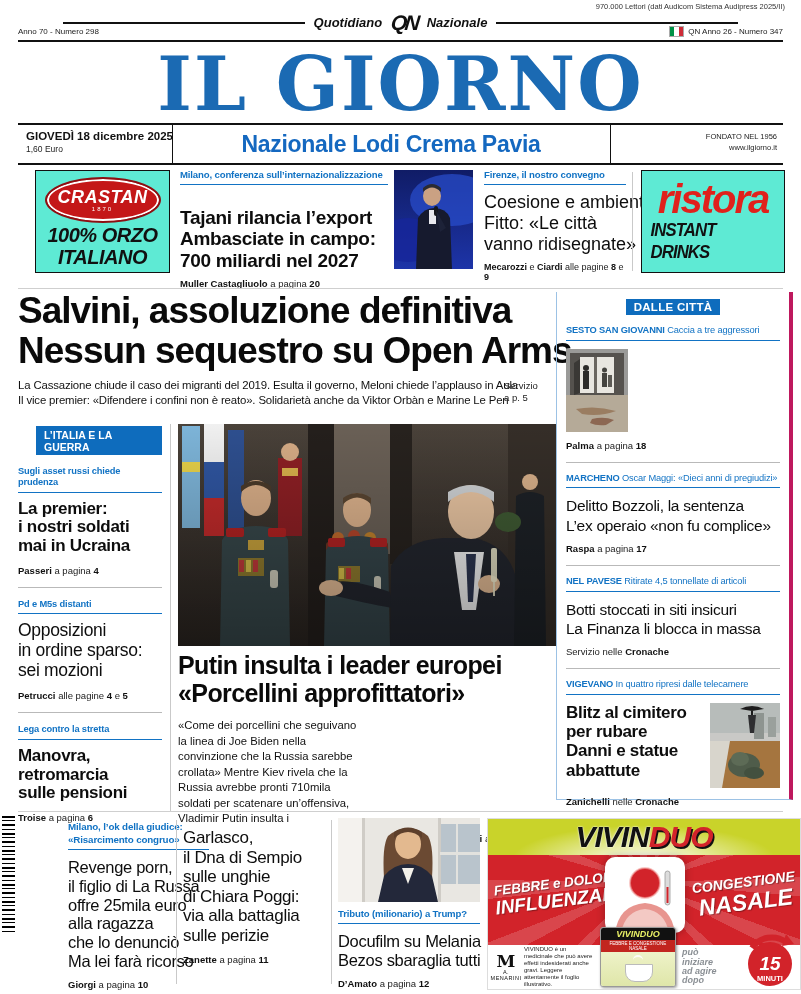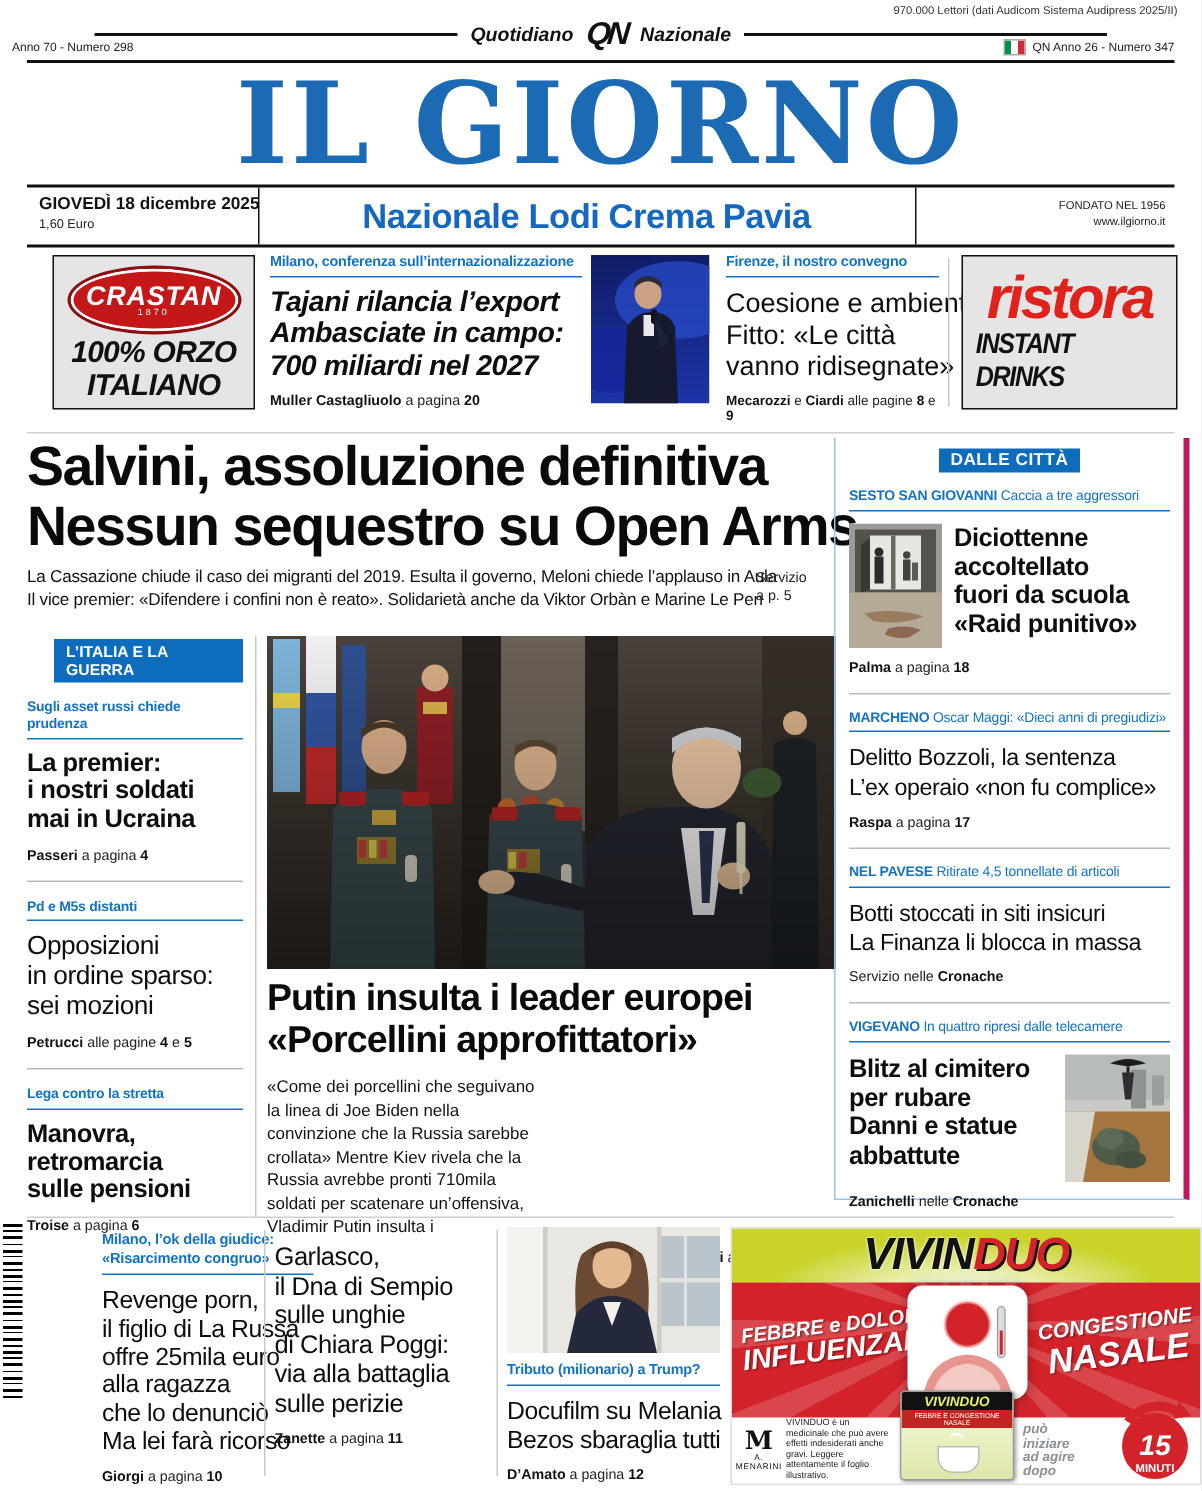--- a/index.html
+++ b/index.html
@@ -6,53 +6,53 @@
   #page{position:relative;width:801px;height:994px;background:#fff;margin:0 auto;
         font-family:"Liberation Sans",sans-serif;color:#111;overflow:hidden;}
   .abs{position:absolute;}
   .prel{white-space:pre-line;}
   
   .audience{right:16px;top:2px;font-size:7.5px;color:#333;}
   .qnrow{left:0;right:0;top:12px;display:flex;align-items:center;justify-content:center;gap:9px;}
   .qline{width:242px;height:2px;background:#111;}
   .qn-it{font-style:italic;font-weight:bold;font-size:13px;}
   .qn-logo{font-style:italic;font-weight:bold;font-size:21px;letter-spacing:-2.5px;transform:skewX(-6deg);line-height:1;}
-  .edl{left:8px;top:27px;font-size:8px;color:#222;}
+  .edl{left:18px;top:27px;font-size:8px;color:#222;}
   .edr{right:18px;top:26px;font-size:8px;color:#222;display:flex;align-items:center;gap:4px;}
   .flag{display:inline-block;width:13px;height:9px;border:0.5px solid #aaa;
         background:linear-gradient(90deg,#009246 0 33%,#fff 33% 66%,#ce2b37 66%);}
   .toprule{left:18px;right:18px;top:40px;height:2px;background:#111;}
   
   .masthead{left:0;right:0;top:40px;text-align:center;font-family:"DejaVu Serif",serif;
             font-weight:bold;font-size:74px;color:#1b6ab3;letter-spacing:2px;transform:scaleY(1.02);}
   
   .datebar{left:18px;right:18px;top:123px;height:38px;border-top:2.5px solid #111;border-bottom:2.5px solid #111;}
   .db-s1{left:154px;top:0;bottom:0;width:1px;background:#111;}
   .db-s2{left:592px;top:0;bottom:0;width:1px;background:#111;}
   .db-date{left:8px;top:5px;font-size:11.5px;font-weight:bold;}
   .db-price{left:8px;top:19px;font-size:8.5px;color:#222;}
   .db-center{left:154px;width:438px;top:0;height:38px;display:flex;align-items:center;justify-content:center;
              font-size:23px;font-weight:bold;color:#1468c0;letter-spacing:-0.3px;}
   .db-right{right:6px;top:7px;font-size:7.5px;text-align:right;line-height:1.45;color:#222;}
   
-  .adbox{border:1.5px solid #111;background:#e5e5e5;display:flex;flex-direction:column;align-items:center;justify-content:center;}
+  .adbox{border:1.5px solid #111;background:#5eead4;display:flex;flex-direction:column;align-items:center;justify-content:center;}
   .crastan{left:35px;top:170px;width:133px;height:101px;}
   .cr-oval{width:112px;height:42px;background:#c41718;border-radius:50%;border:2px solid #8c0f12;
            box-shadow:inset 0 0 0 2px #fff;display:flex;flex-direction:column;align-items:center;justify-content:center;color:#fff;}
   .cr-brand{font-weight:bold;font-size:18px;font-style:italic;letter-spacing:0.5px;line-height:1;}
   .cr-year{font-size:6px;letter-spacing:2px;}
   .cr-l{font-style:italic;font-weight:bold;font-size:20px;line-height:1.0;letter-spacing:-0.5px;margin-top:2px;}
   .kick{font-size:9.6px;font-weight:bold;color:#1273c4;letter-spacing:-0.15px;
         border-bottom:1.5px solid #1273c4;padding-bottom:3px;line-height:1.25;}
   .kick .kr{font-weight:normal;}
   .hl{color:#0d0d0d;white-space:pre;}
   .byl{font-size:9.5px;color:#222;}
   .byl b{color:#111;}
   .t-tajani{left:180px;top:169px;width:208px;}
-  .t-tajani .hl{font-size:19px;font-weight:bold;line-height:1.12;letter-spacing:-0.3px;margin-top:6px;font-style:italic;}
+  .t-tajani .hl{font-size:19px;font-weight:bold;line-height:1.12;letter-spacing:-0.3px;margin-top:22px;}
   .t-tajani .byl{margin-top:7px;}
   .photo{display:block;}
   .ph-fitto{left:394px;top:170px;width:79px;height:99px;}
   .t-firenze{left:484px;top:169px;width:142px;}
   .t-firenze .hl{font-size:18px;font-weight:normal;line-height:1.18;margin-top:7px;}
   .t-firenze .byl{margin-top:6px;font-size:9px;}
   .vln{width:1px;background:#c9c9c9;}
   .ristora{left:641px;top:170px;width:142px;height:101px;}
   .ri-brand{color:#e0211c;font-style:italic;font-weight:bold;font-size:40px;line-height:0.9;letter-spacing:-2px;}
   .ri-sub{font-style:italic;font-weight:bold;font-size:19px;letter-spacing:-1px;transform:scaleX(0.88);margin-top:2px;}
@@ -360,24 +360,20 @@
         <path d="M8 14 L14 10 l0 34 l-6 2 Z" fill="#3a3835"></path>
         <rect x="17" y="22" width="6" height="18" fill="#2c2b29"></rect>
         <circle cx="20" cy="19" r="3" fill="#2c2b29"></circle>
         <rect x="36" y="24" width="5" height="14" fill="#44433f"></rect>
         <circle cx="38.5" cy="21" r="2.5" fill="#44433f"></circle>
         <rect x="42" y="26" width="4" height="12" fill="#5c5a55"></rect>
         <rect x="0" y="46" width="62" height="37" fill="#b5aa98"></rect>
         <path d="M10 60 q20 -4 40 2 q-16 6 -34 3 Z" fill="#8f6a4a" opacity="0.7"></path>
         <path d="M26 70 q12 -3 22 1 l-8 5 q-10 1 -16 -2 Z" fill="#7a4a34" opacity="0.7"></path>
       </svg>
-      <div class="hl">Diciottenne
-accoltellato
-fuori da scuola
-«Raid punitivo»</div>
     </div>
     <div class="byl">
       <b>Palma</b><span> a pagina </span><b>18</b>
     </div>
     <div class="div"></div>
 
     <div class="kick"><span>MARCHENO</span><span class="kr"> Oscar Maggi: «Dieci anni di pregiudizi»</span></div>
     <div class="hl rr-hl-l">Delitto Bozzoli, la sentenza
 L’ex operaio «non fu complice»</div>
     <div class="byl">

